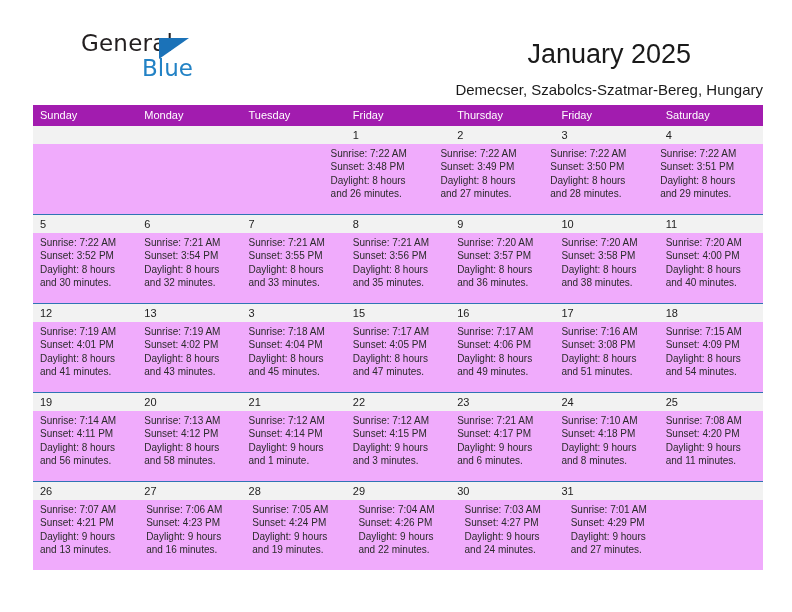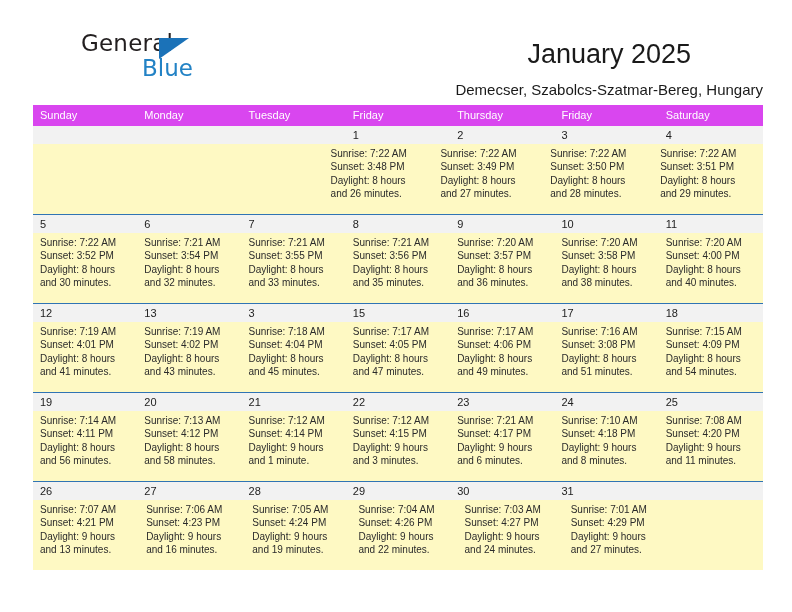--- a/index.html
+++ b/index.html
@@ -87,21 +87,21 @@
 
   
   .calendar {
     position: absolute;
     left: 33px;
     top: 105px;
     width: 730px;
   }
   .weekday-row {
     display: flex;
-    background: #d946ef;
+    background: #a21caf;
     height: 21px;
   }
   .weekday-cell {
     flex: 1 1 0;
     color: #ffffff;
     font-size: 11px;
     line-height: 21px;
     padding-left: 7px;
     box-sizing: border-box;
     white-space: nowrap;
@@ -120,21 +120,21 @@
   .date-cell {
     flex: 1 1 0;
     font-size: 11px;
     line-height: 18px;
     padding-left: 7px;
     box-sizing: border-box;
     color: #222222;
   }
   .week-body {
     display: flex;
-    background: #fef9c3;
+    background: #f0abfc;
     height: 70px;
   }
   .detail-cell {
     flex: 1 1 0;
     padding: 3px 6px 0 7px;
     box-sizing: border-box;
     font-size: 10px;
     line-height: 13.3px;
     color: #2b2b2b;
   }

